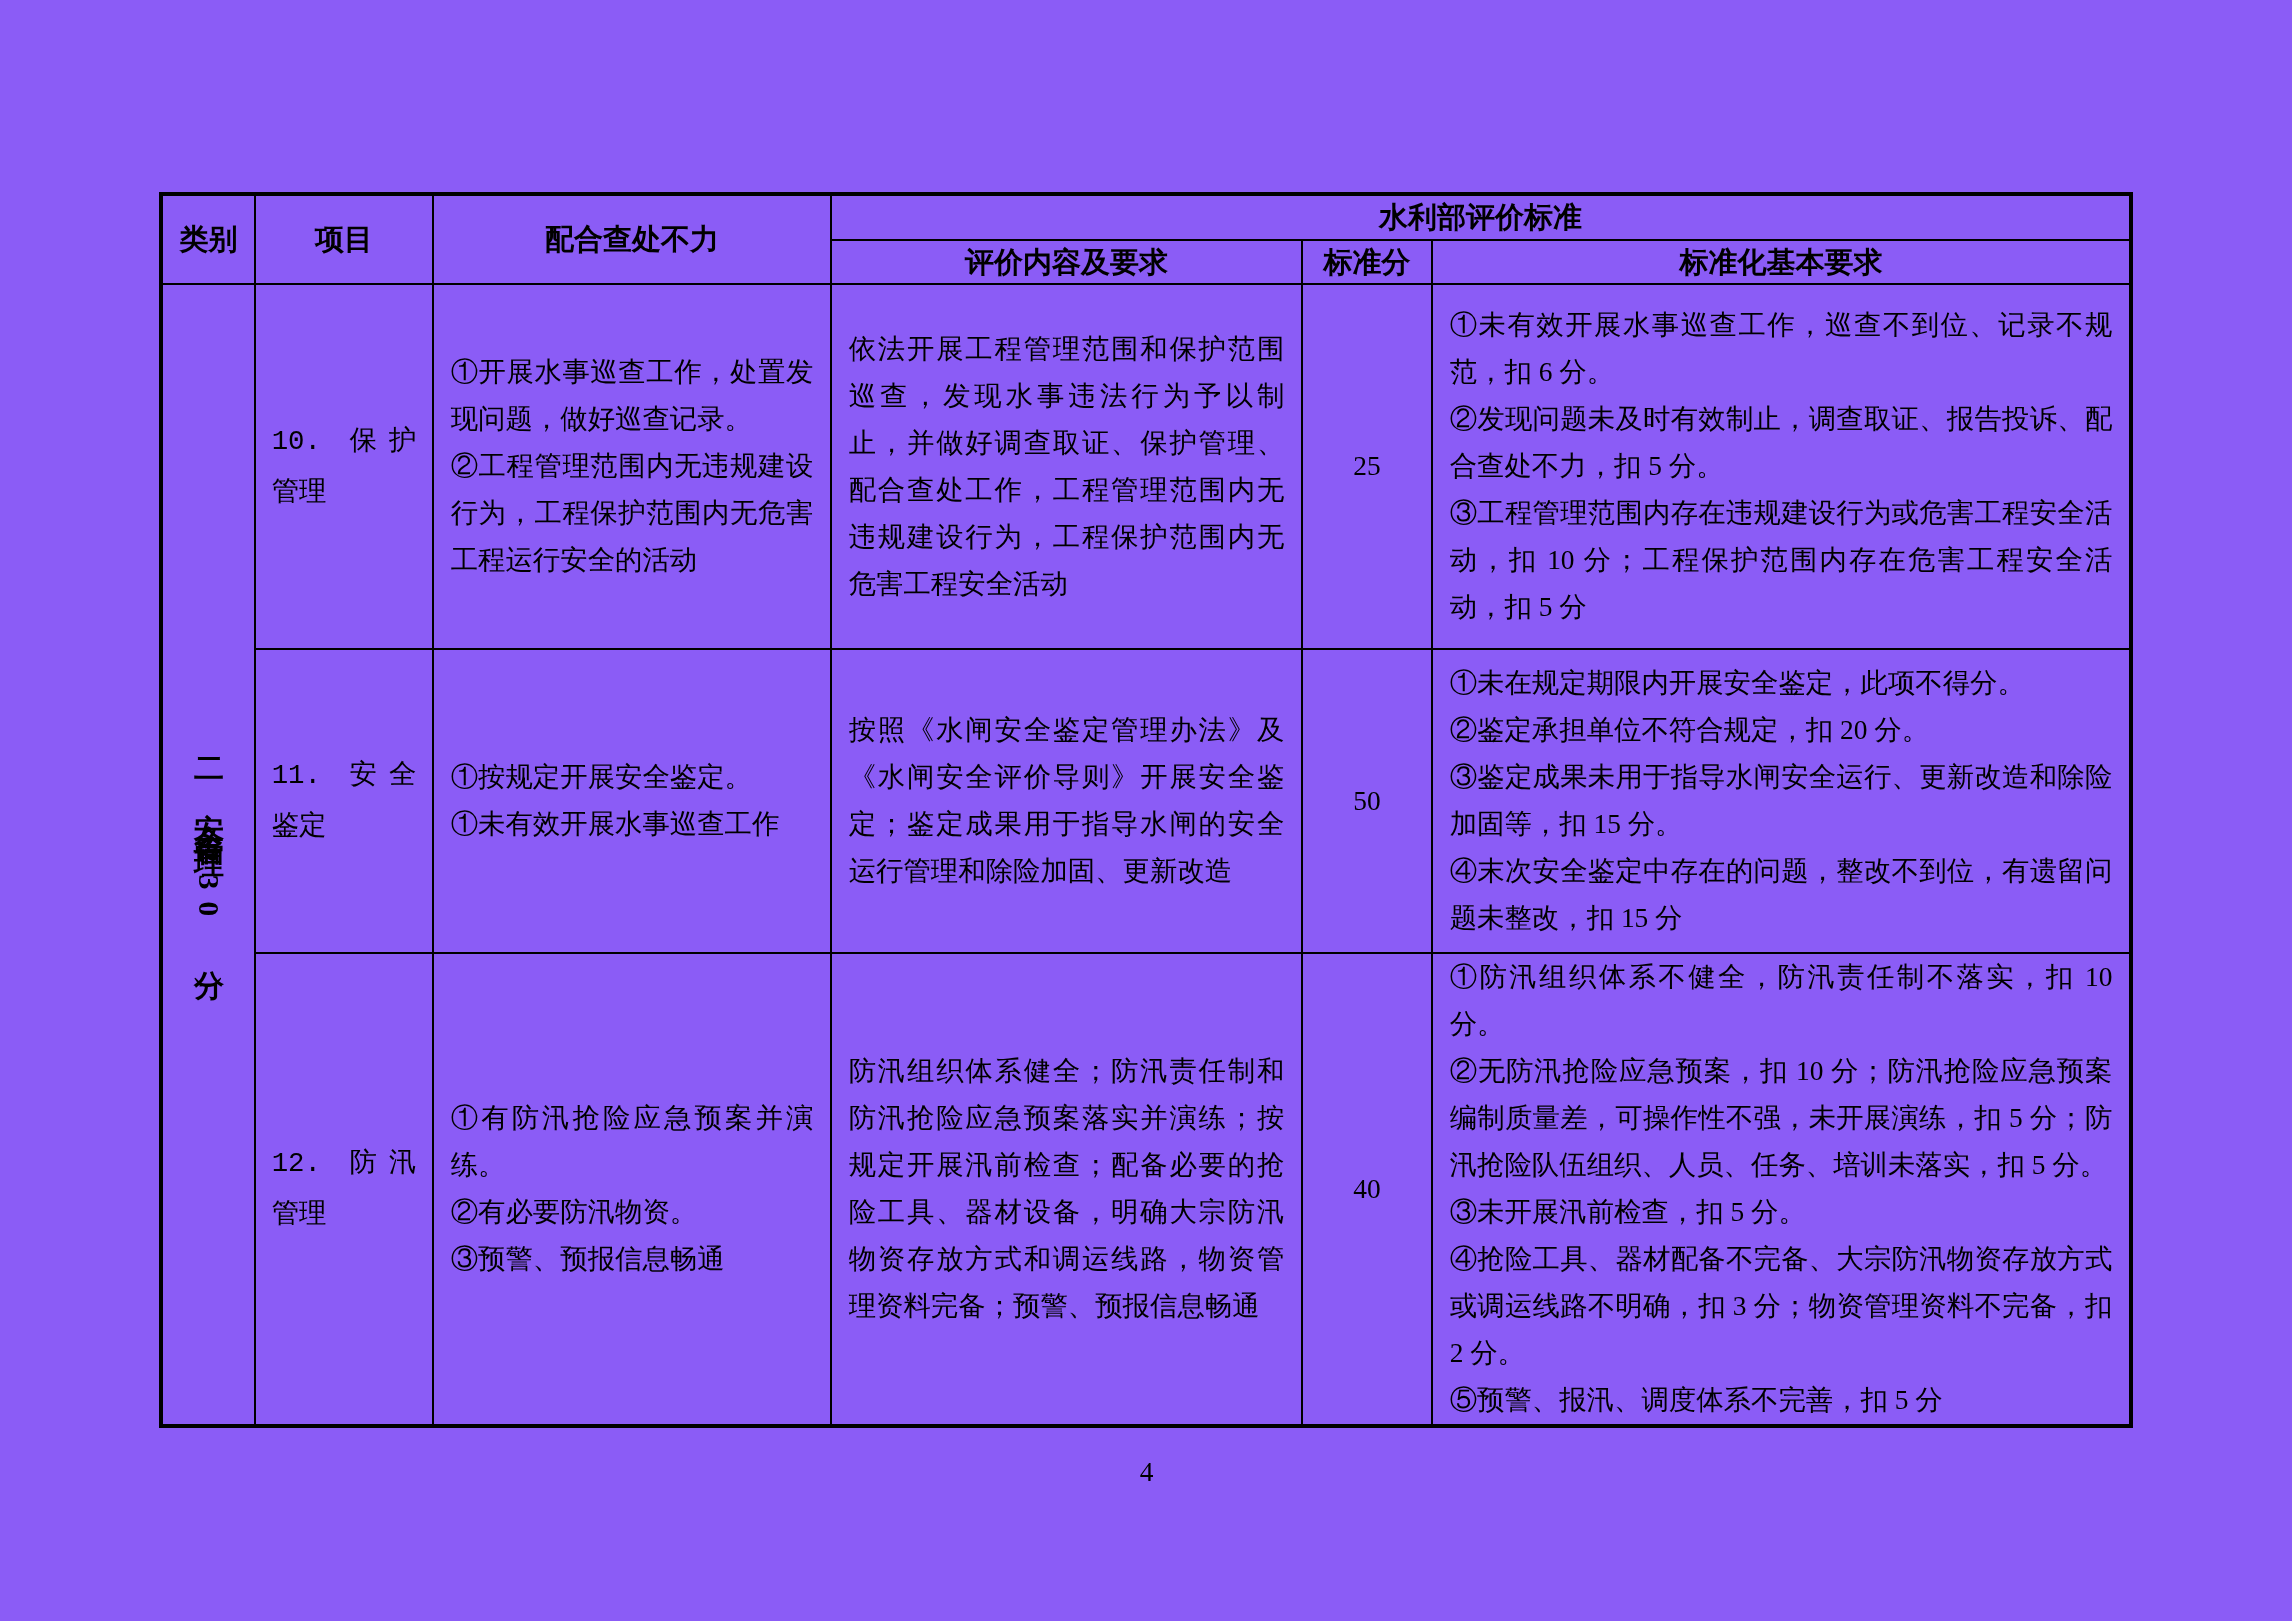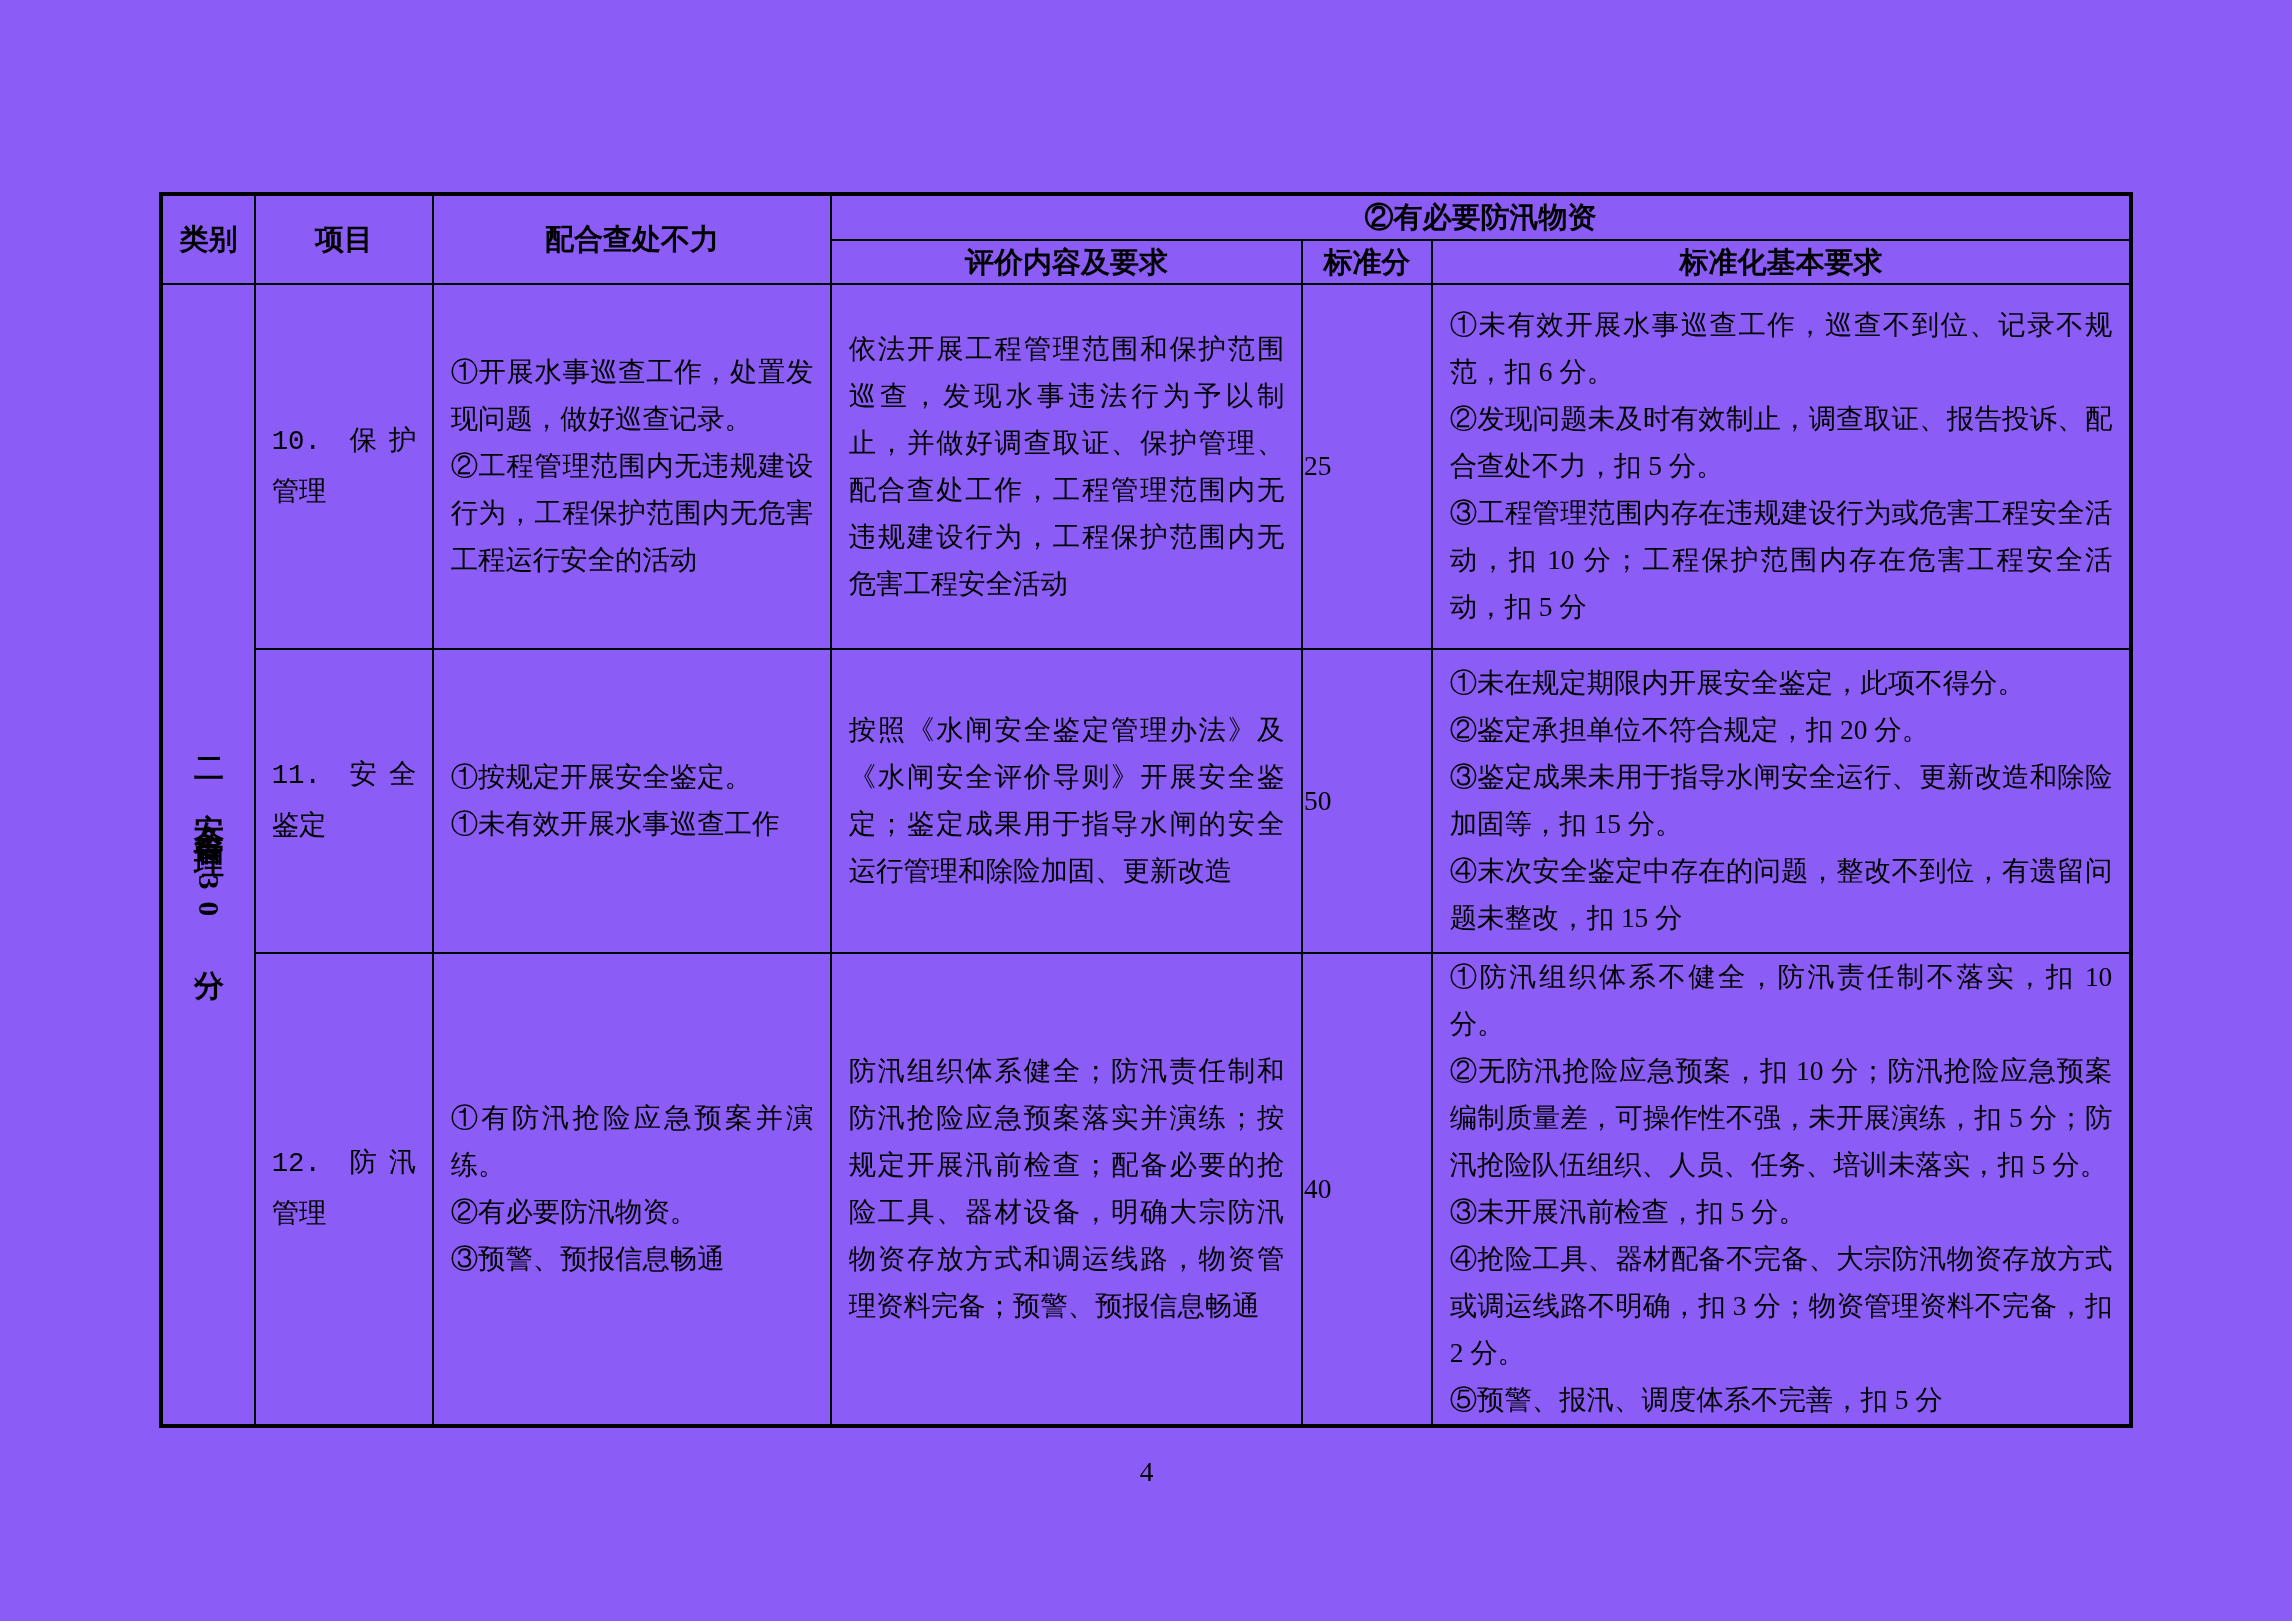--- a/index.html
+++ b/index.html
@@ -55,20 +55,21 @@
     font-family: Liberation Mono, monospace;
   }
   td.req, td.content, td.ind {
     font-size: 27.4px;
     line-height: 47px;
     padding: 0 16.7px;
     text-align: justify;
   }
   td.score {
     font-size: 27.4px;
+    text-align: center;
   }
   td p { margin: 0; padding: 0; text-align: justify; }
   .pageno {
     position: absolute;
     top: 1457px;
     left: 0;
     width: 2293px;
     text-align: center;
     font-size: 27.4px;
   }
@@ -84,21 +85,21 @@
       <col style="width:398px">
       <col style="width:471px">
       <col style="width:130px">
       <col style="width:699px">
     </colgroup>
     <thead>
       <tr class="hr1">
         <th rowspan="2">类别</th>
         <th rowspan="2">项目</th>
         <th rowspan="2">配合查处不力</th>
-        <th colspan="3">②有必要防汛物资</th>
+        <th colspan="3">水利部评价标准</th>
       </tr>
       <tr class="hr2">
         <th>评价内容及要求</th>
         <th>标准分</th>
         <th>标准化基本要求</th>
       </tr>
     </thead>
     <tbody>
       <tr class="r1">
         <td class="cat" rowspan="3">

